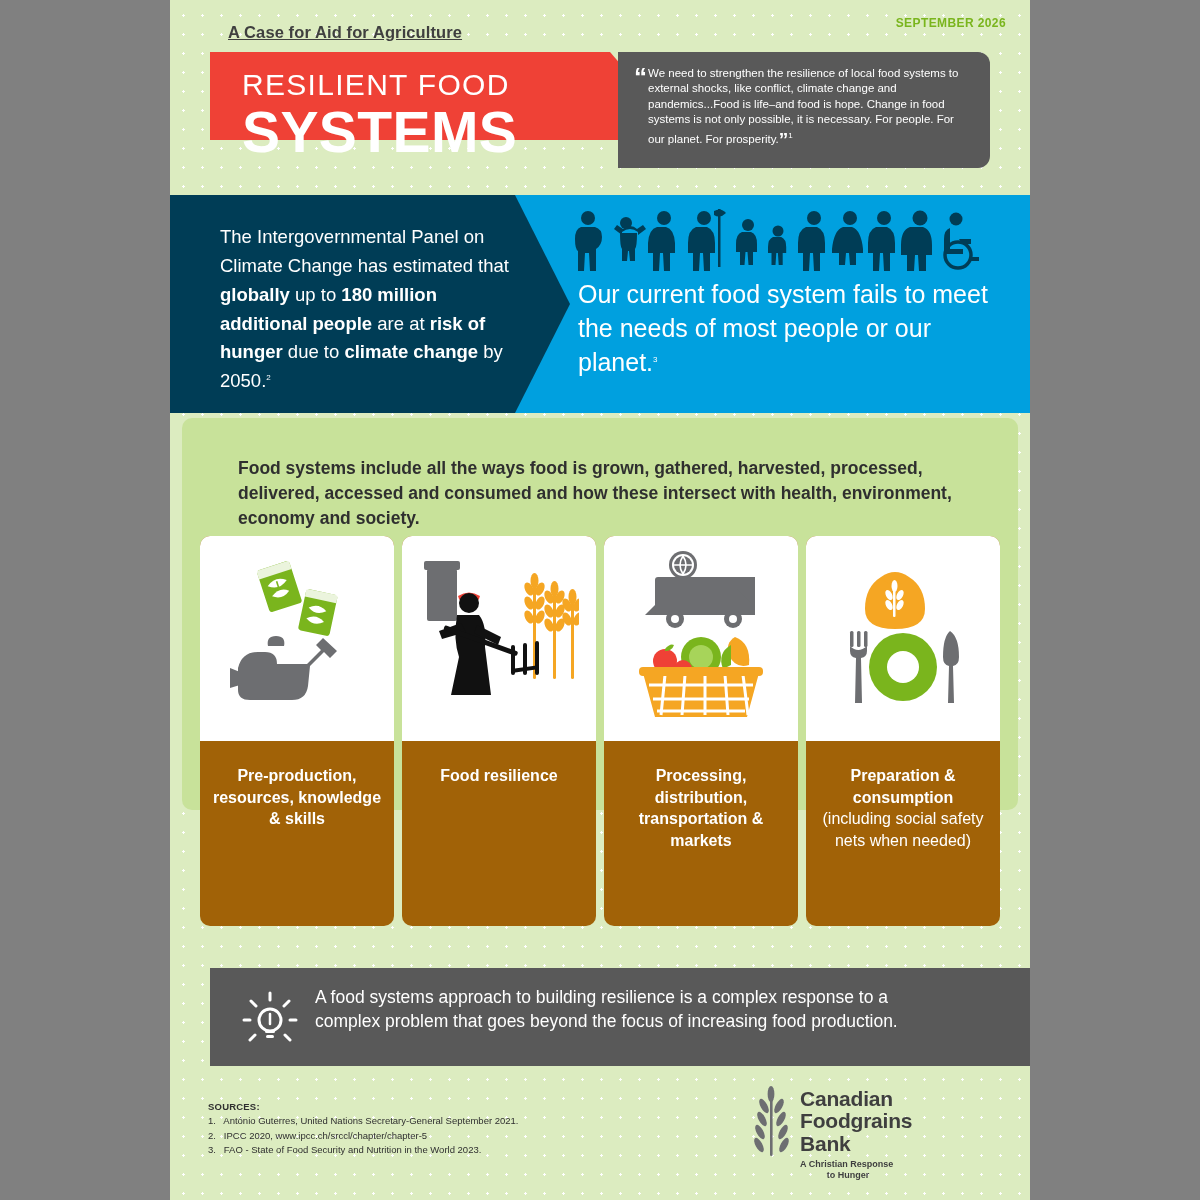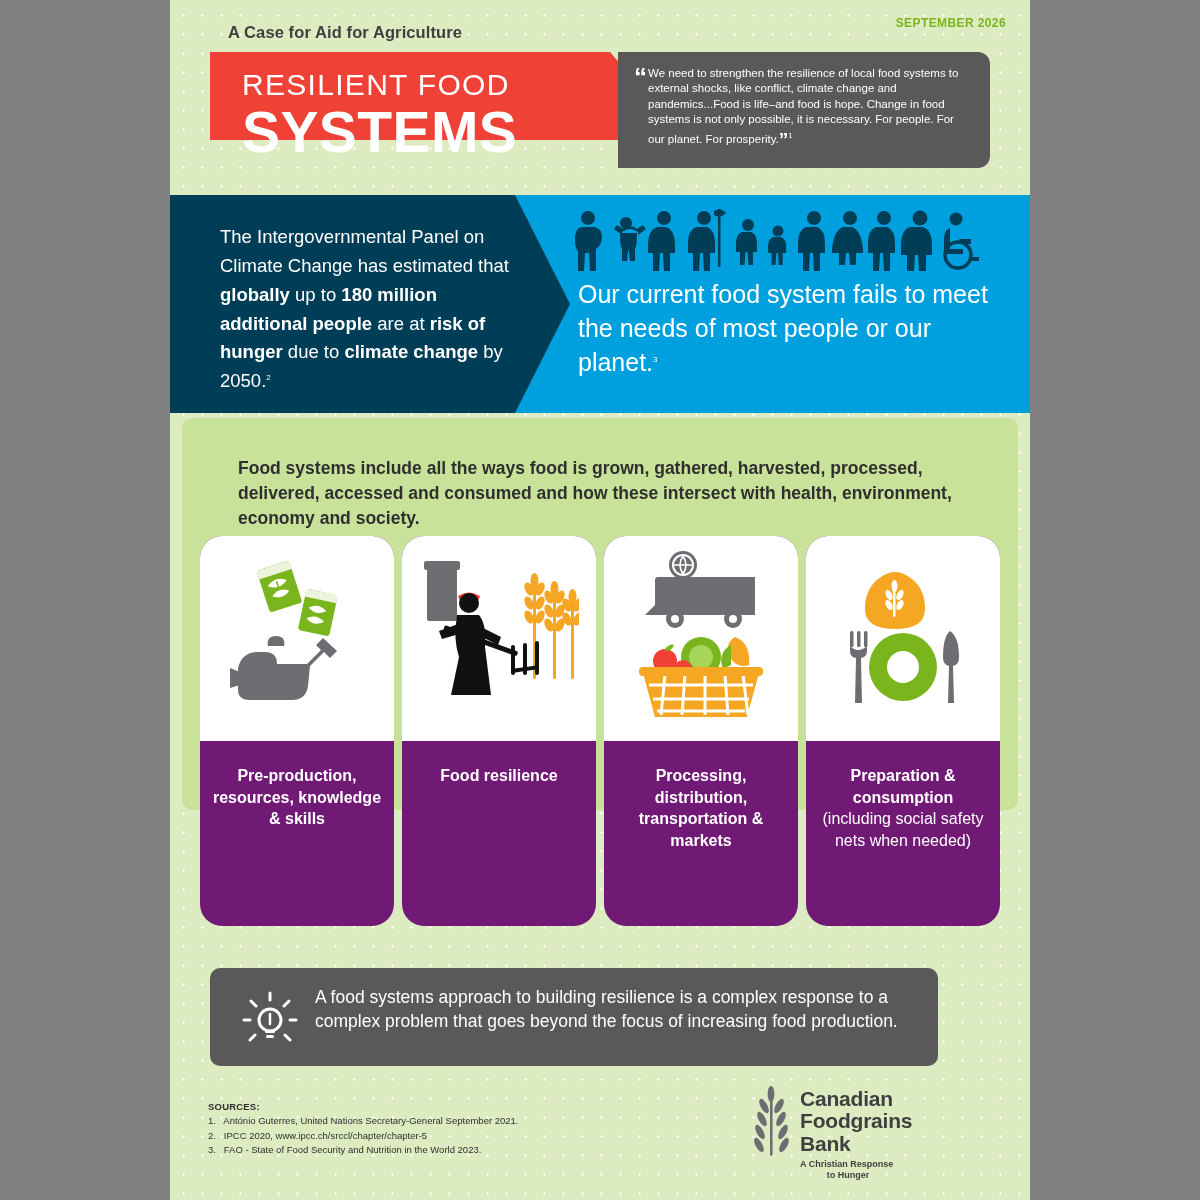--- a/index.html
+++ b/index.html
@@ -28,20 +28,21 @@
 
   
   .kicker {
     position: absolute;
     left: 58px;
     top: 23px;
     font-size: 16.5px;
     font-weight: bold;
     color: #3f3f3f;
     letter-spacing: 0.1px;
+    text-decoration: underline;
   }
   .date {
     position: absolute;
     right: 24px;
     top: 16px;
     font-size: 12px;
     font-weight: bold;
     color: #7ab51d;
     letter-spacing: 0.4px;
   }
@@ -178,23 +179,23 @@
   .cards {
     position: absolute;
     left: 18px;
     top: 118px;
     width: 800px;
     display: flex;
     gap: 8px;
   }
   .card {
     width: 195px;
-    border-radius: 22px;
+    border-radius: 10px;
     overflow: hidden;
-    background: #701a75;
+    background: #a16207;
   }
   .card-img {
     height: 205px;
     background: #ffffff;
     display: flex;
     align-items: center;
     justify-content: center;
   }
   .card-label {
     height: 185px;
@@ -210,24 +211,24 @@
   .card-label .sub {
     font-weight: normal;
     display: block;
   }
 
   
   .callout {
     position: absolute;
     left: 40px;
     top: 968px;
-    width: 728px;
+    width: 820px;
     height: 98px;
     background: #595959;
-    border-radius: 10px;
+    border-radius: 0;
     color: #ffffff;
   }
   .callout-text {
     position: absolute;
     left: 105px;
     top: 17px;
     width: 640px;
     font-size: 17.5px;
     line-height: 1.38;
   }

